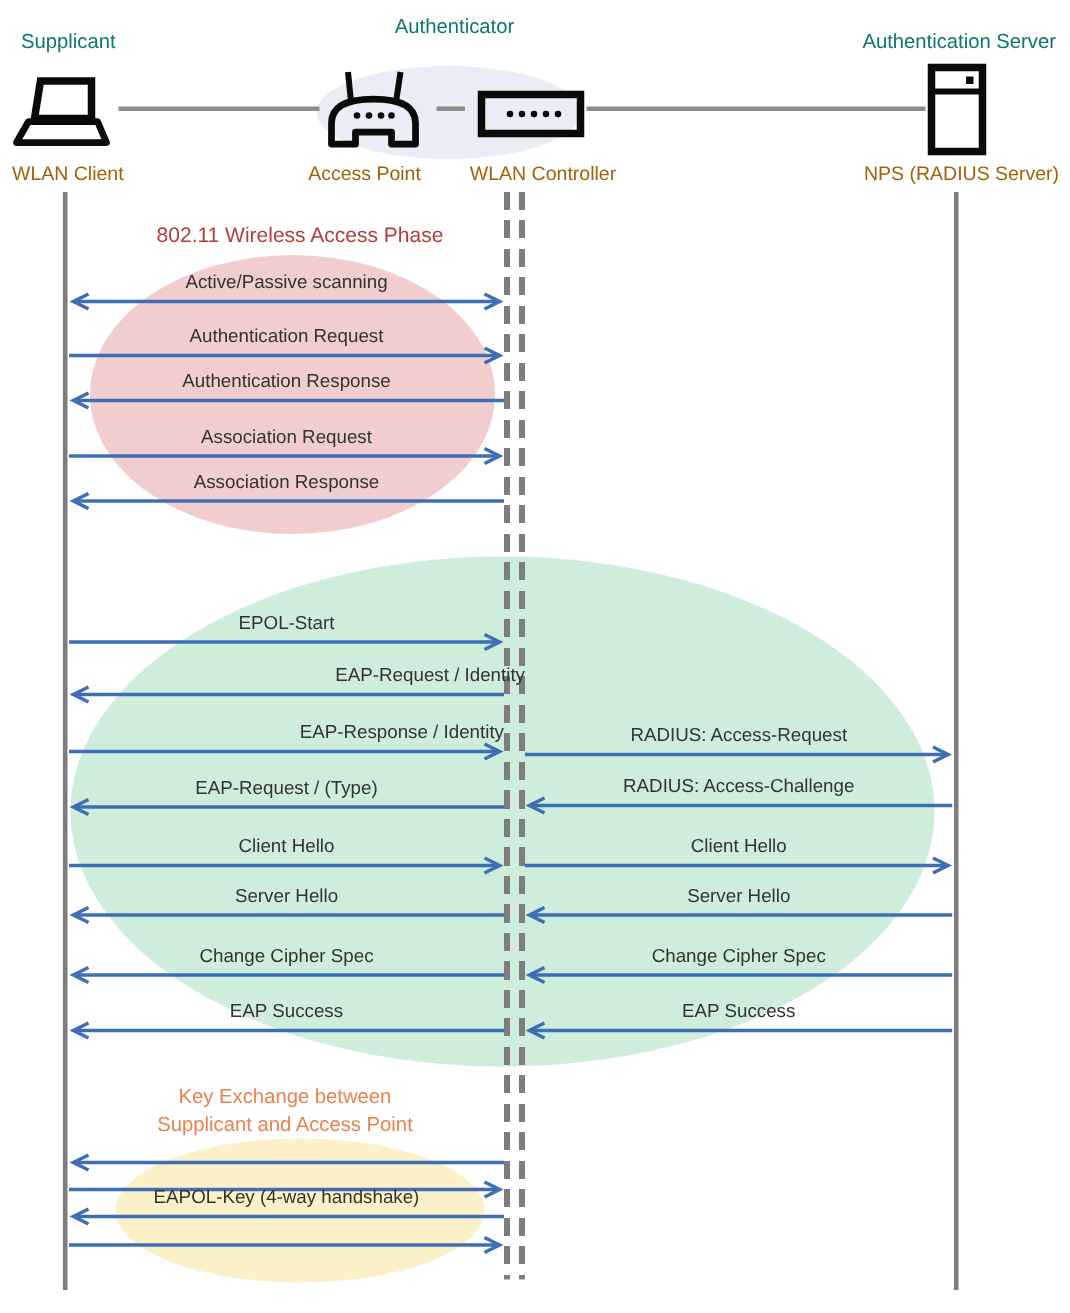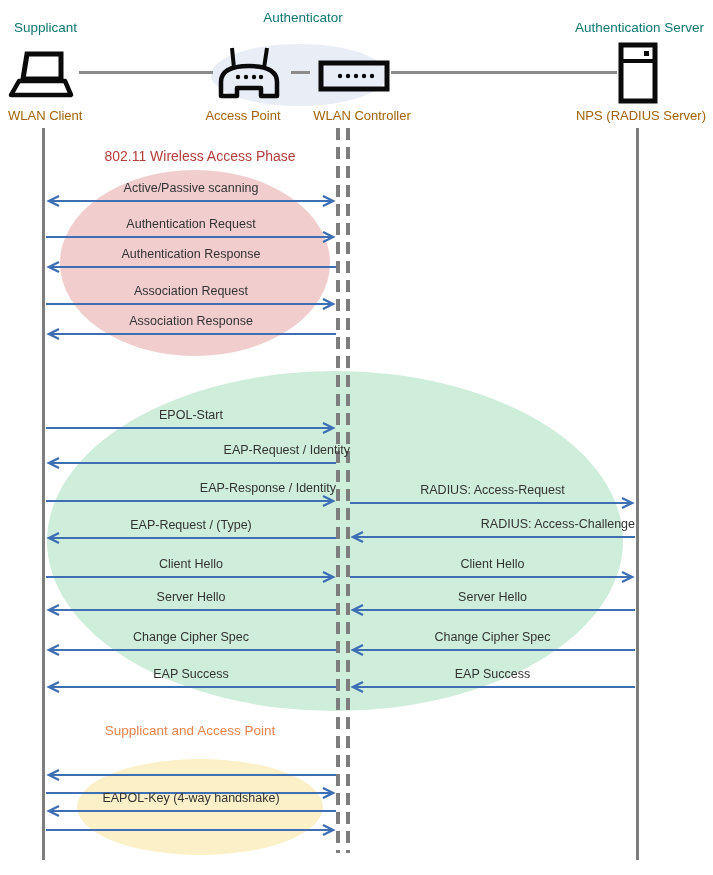--- a/index.html
+++ b/index.html
@@ -77,20 +77,21 @@
   <div class="actor-dev ctr" style="left:287px;top:108px;width:150px;">WLAN Controller</div>
   <div class="actor-dev rgt" style="left:506px;top:108px;width:200px;">NPS (RADIUS Server)</div>
 
   <div class="lifeline" style="left:42px;top:128px;height:732px;"></div>
   <div class="dashline" style="left:336px;top:128px;height:725px;"></div>
   <div class="dashline" style="left:346px;top:128px;height:725px;"></div>
   <div class="lifeline" style="left:636px;top:128px;height:732px;"></div>
 
   <div class="phase-title" style="left:50px;top:147px;width:300px;color:#B43C3C;">802.11 Wireless Access Phase</div>
   <div class="phase-title" style="left:45px;top:721px;width:290px;color:#E8834E;font-size:13.5px;">
+    <div>Key Exchange between</div>
     <div>Supplicant and Access Point</div>
   </div>
 
   <div id="messages-layer">
       <div class="msg-arrow" style="left: 46px; top: 193px; width: 290px;"><svg width="290" height="16">
           <line x1="4" y1="8" x2="286" y2="8" stroke="#3E6FB5" stroke-width="2.2"></line>
           <polyline points="277,3 287,8 277,13" fill="none" stroke="#3E6FB5" stroke-width="2.4"></polyline>
           <polyline points="13,3 3,8 13,13" fill="none" stroke="#3E6FB5" stroke-width="2.4"></polyline>
         </svg></div>
       <div class="msg-label" style="left: 46px; top: 180px; width: 290px;">Active/Passive scanning</div>
@@ -136,21 +137,21 @@
       <div class="msg-label" style="left: 350px; top: 482px; width: 285px;">RADIUS: Access-Request</div>
       <div class="msg-arrow" style="left: 46px; top: 530px; width: 290px;"><svg width="290" height="16">
           <line x1="4" y1="8" x2="290" y2="8" stroke="#3E6FB5" stroke-width="2.2"></line>
           <polyline points="13,3 3,8 13,13" fill="none" stroke="#3E6FB5" stroke-width="2.4"></polyline>
         </svg></div>
       <div class="msg-label" style="left: 46px; top: 517px; width: 290px;">EAP-Request / (Type)</div>
       <div class="msg-arrow" style="left: 350px; top: 529px; width: 285px;"><svg width="285" height="16">
           <line x1="4" y1="8" x2="285" y2="8" stroke="#3E6FB5" stroke-width="2.2"></line>
           <polyline points="13,3 3,8 13,13" fill="none" stroke="#3E6FB5" stroke-width="2.4"></polyline>
         </svg></div>
-      <div class="msg-label" style="left: 350px; top: 516px; width: 285px; text-align: right;">RADIUS: Access-Challenge</div>
+      <div class="msg-label" style="left: 350px; top: 516px; width: 285px;">RADIUS: Access-Challenge</div>
       <div class="msg-arrow" style="left: 46px; top: 569px; width: 290px;"><svg width="290" height="16">
           <line x1="0" y1="8" x2="286" y2="8" stroke="#3E6FB5" stroke-width="2.2"></line>
           <polyline points="277,3 287,8 277,13" fill="none" stroke="#3E6FB5" stroke-width="2.4"></polyline>
         </svg></div>
       <div class="msg-label" style="left: 46px; top: 556px; width: 290px;">Client Hello</div>
       <div class="msg-arrow" style="left: 350px; top: 569px; width: 285px;"><svg width="285" height="16">
           <line x1="0" y1="8" x2="281" y2="8" stroke="#3E6FB5" stroke-width="2.2"></line>
           <polyline points="272,3 282,8 272,13" fill="none" stroke="#3E6FB5" stroke-width="2.4"></polyline>
         </svg></div>
       <div class="msg-label" style="left: 350px; top: 556px; width: 285px;">Client Hello</div>

